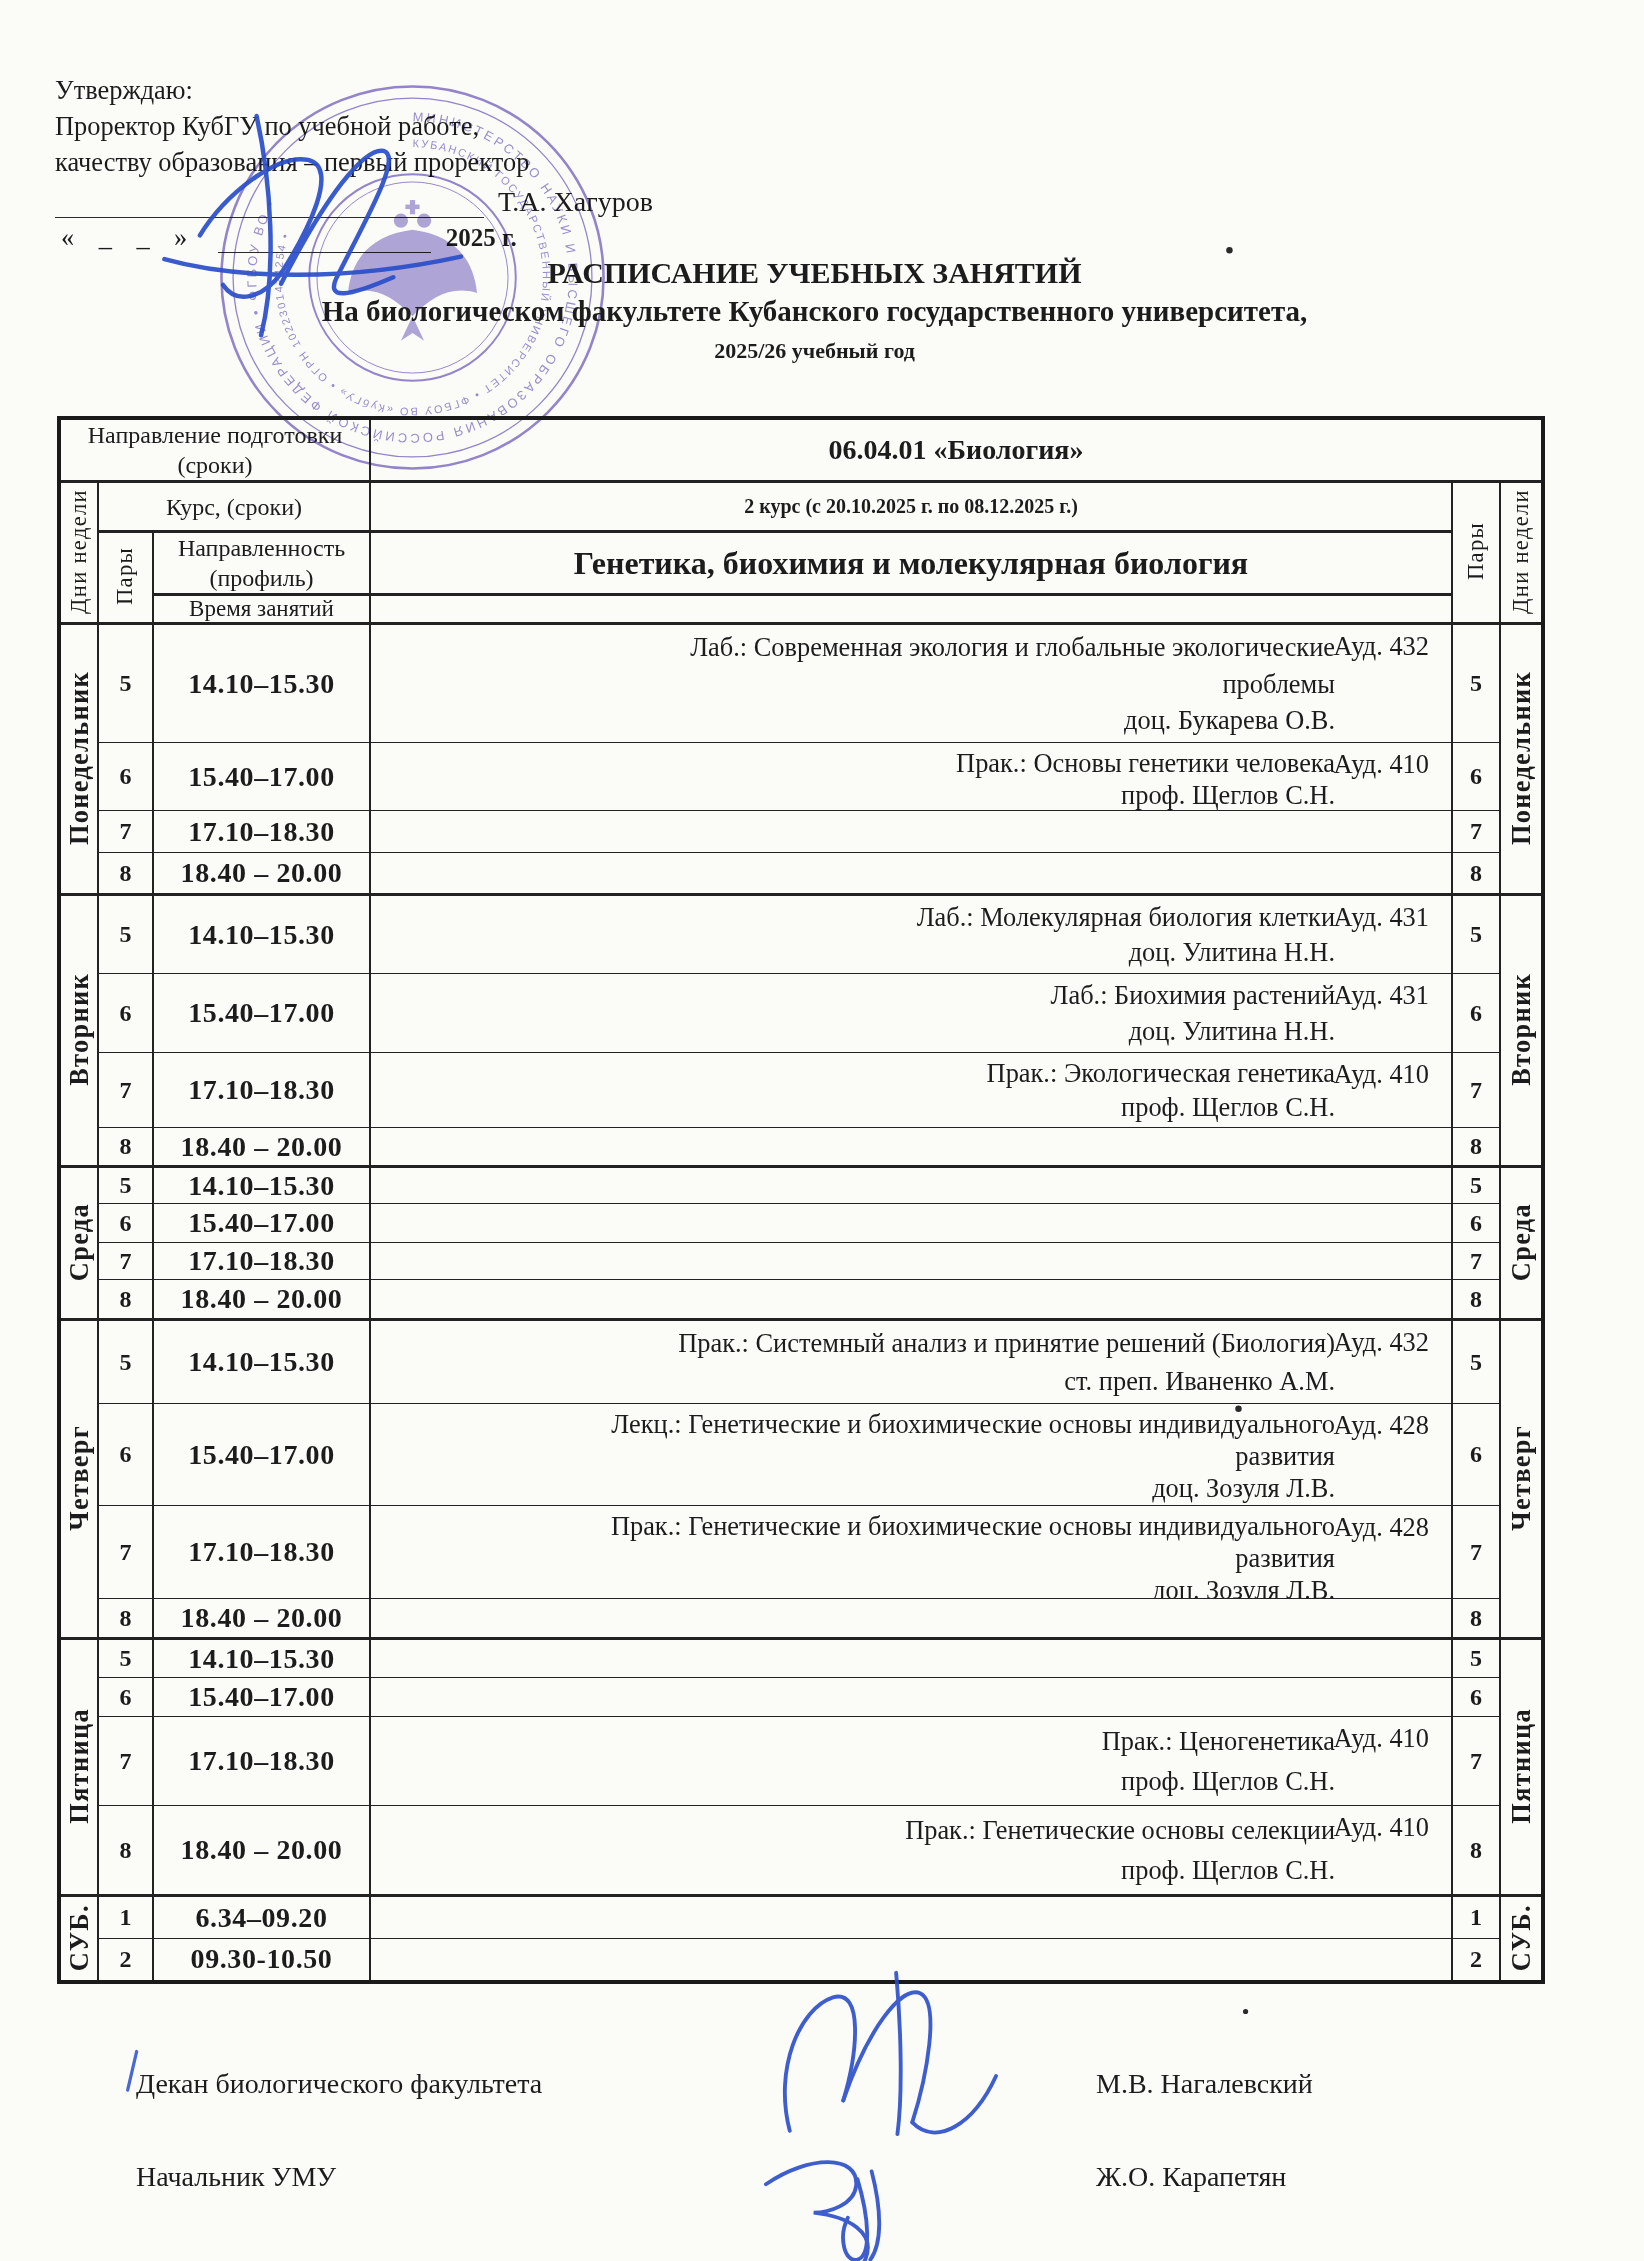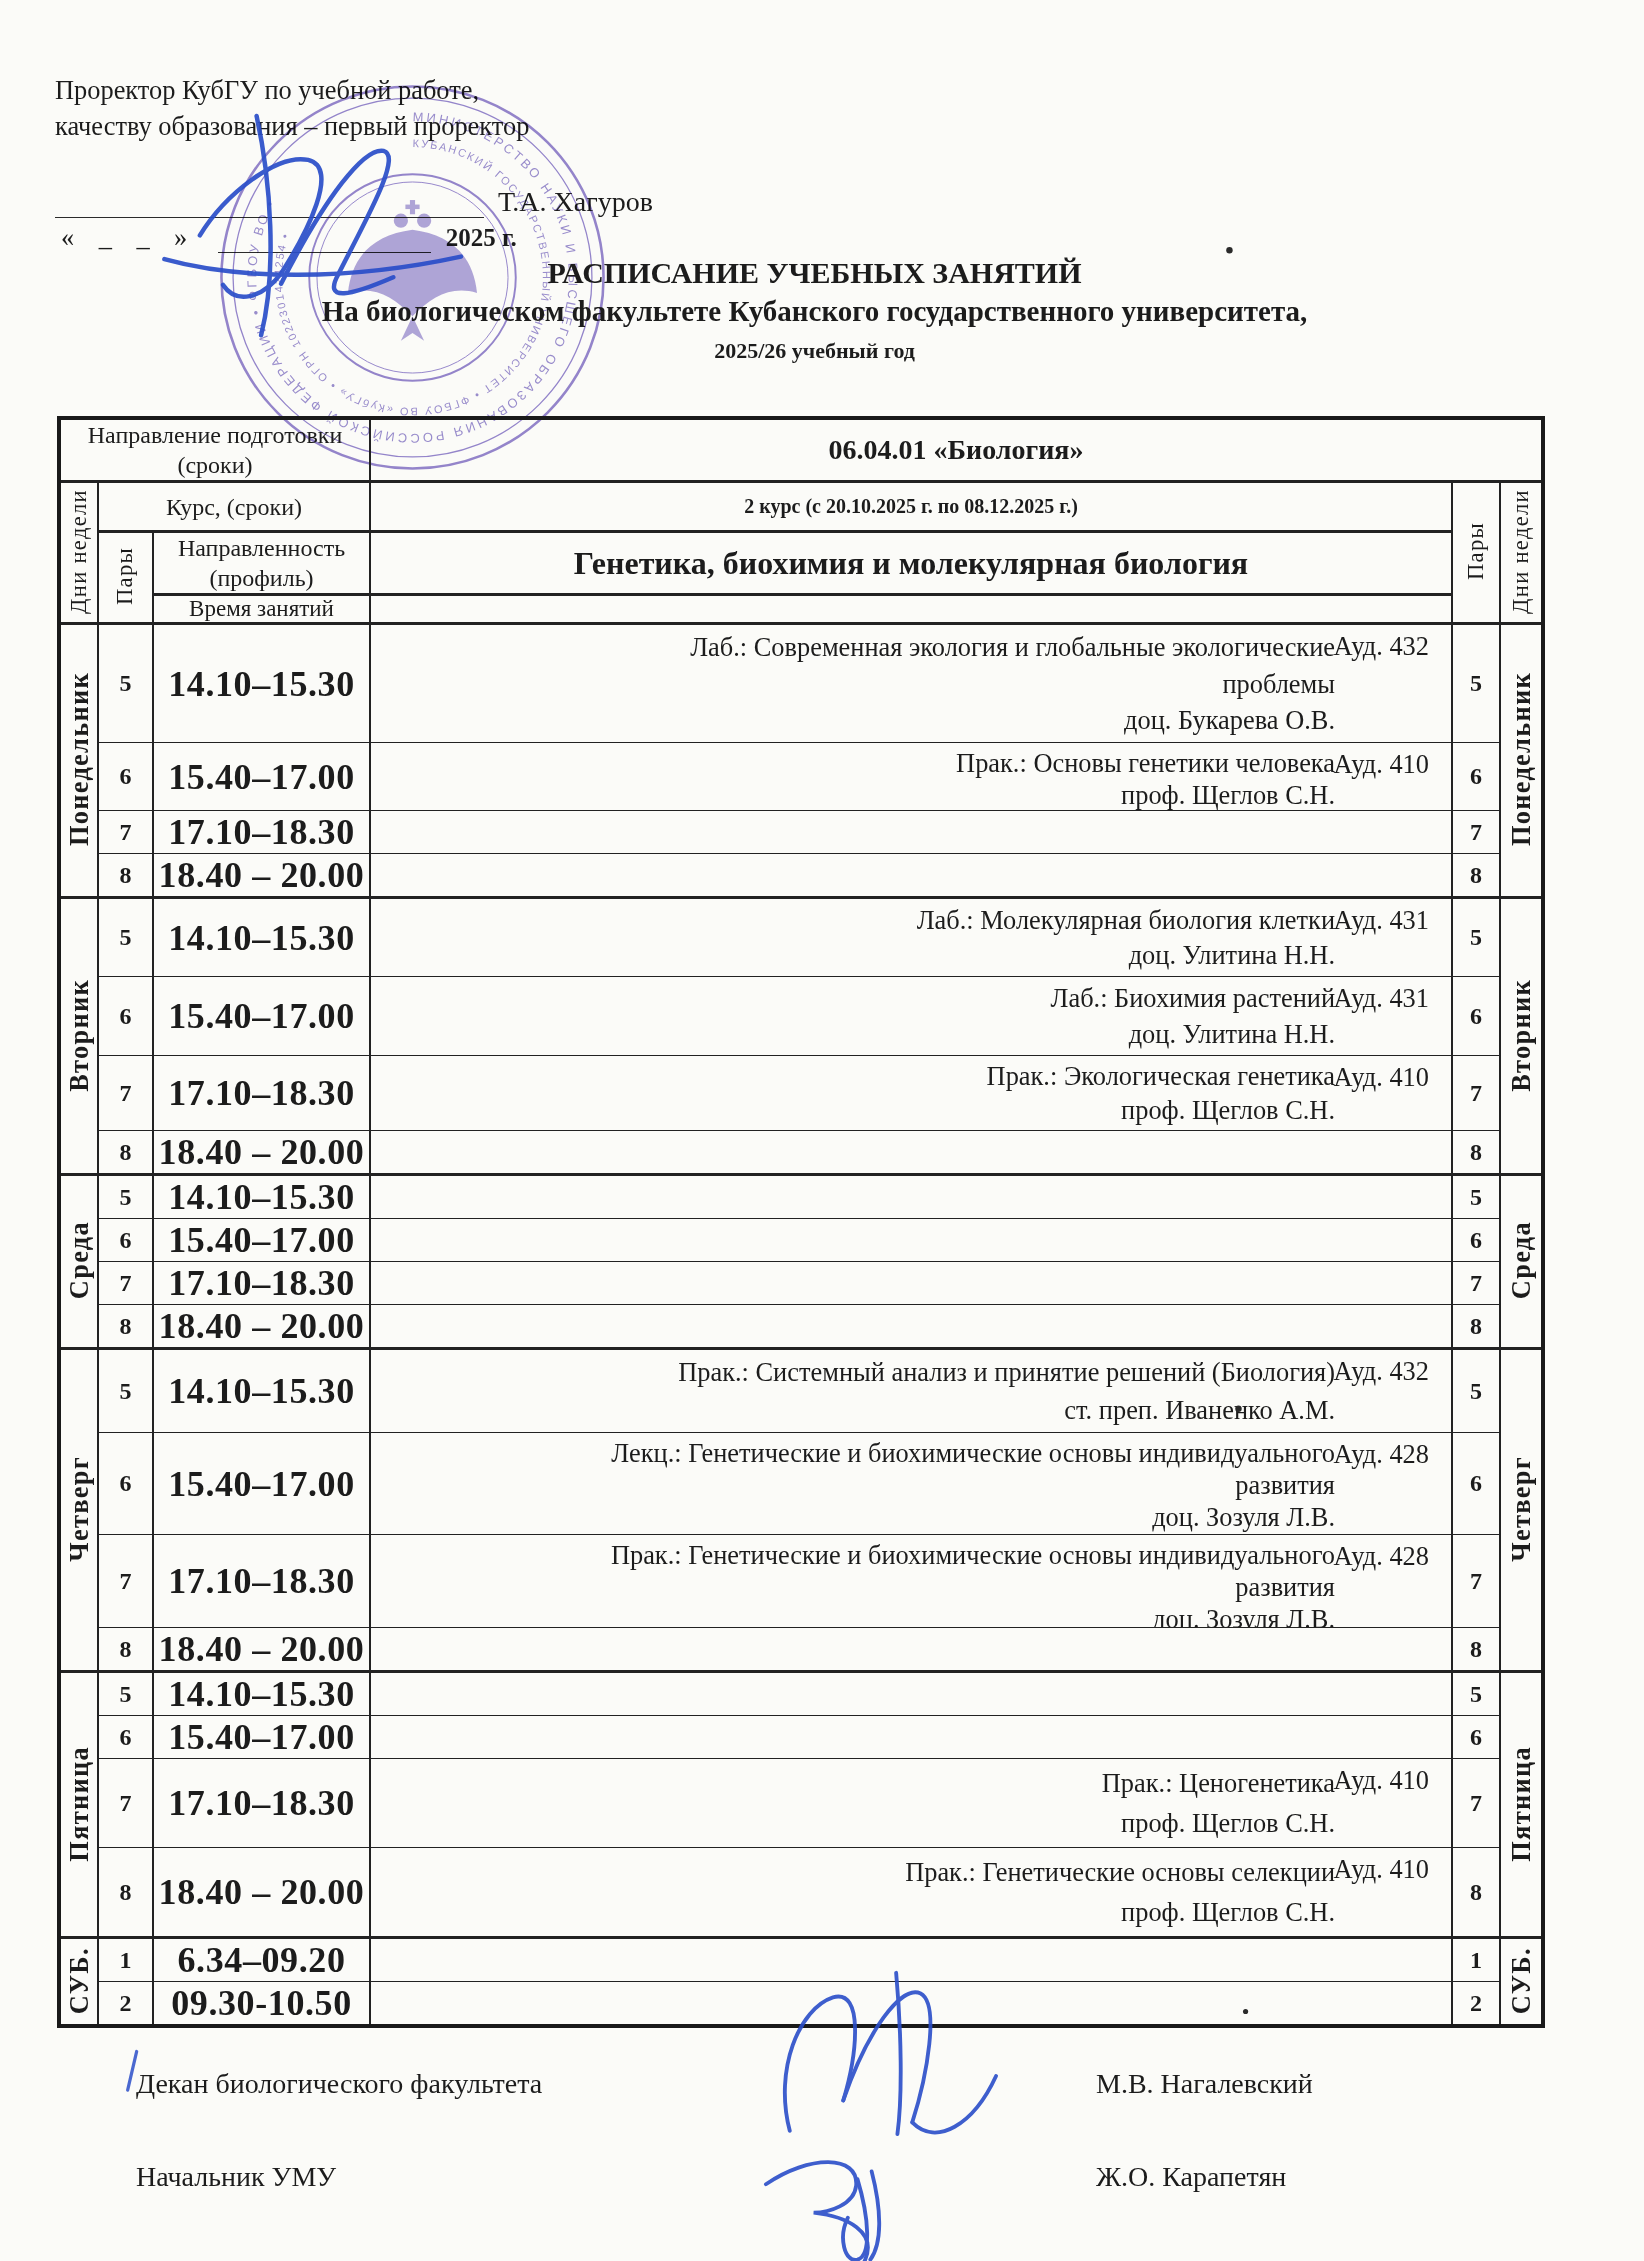--- a/index.html
+++ b/index.html
@@ -66,39 +66,40 @@
     transform:rotate(180deg);
     letter-spacing:1.3px;
     white-space:nowrap;
     display:inline-block;
     line-height:1;
   }
   .v-small { font-size:22.6px; }
   .v-day { font-size:26.4px; font-weight:bold; }
 
   td.c-pair { font-size:24px; font-weight:bold; }
-  td.c-time { font-size:36px; font-weight:bold; letter-spacing:0.6px; }
+  td.c-time { font-size:28px; font-weight:bold; letter-spacing:0.6px; }
 
   td.c-content { position:relative; }
   .lines {
     position:absolute; inset:3.9px 116px 3.9px 116px;
     display:flex; flex-direction:column; justify-content:space-around; align-items:flex-end;
   }
   .lines div { font-size:26.4px; line-height:32px; white-space:nowrap; }
   .room { position:absolute; top:6.4px; right:22px; font-size:26.4px; }
 
   
   .footer-row { position:absolute; font-size:28px; }
   .f-label { position:absolute; left:136px; top:0; }
   .f-name  { position:absolute; left:1096px; top:0; }
 </style>
 </head>
 <body>
 
 <div class="approval">
+  <div>Утверждаю:</div>
   <div>Проректор КубГУ по учебной работе,</div>
   <div>качеству образования – первый проректор</div>
 </div>
 <div class="sig-line-row">
   <span class="sig-line"></span><span class="sig-name">Т.А. Хагуров</span>
 </div>
 <div class="date-row">
   <span class="date-quote">«__»</span>
   <span class="date-line"></span>
   <span class="date-year">2025 г.</span>

